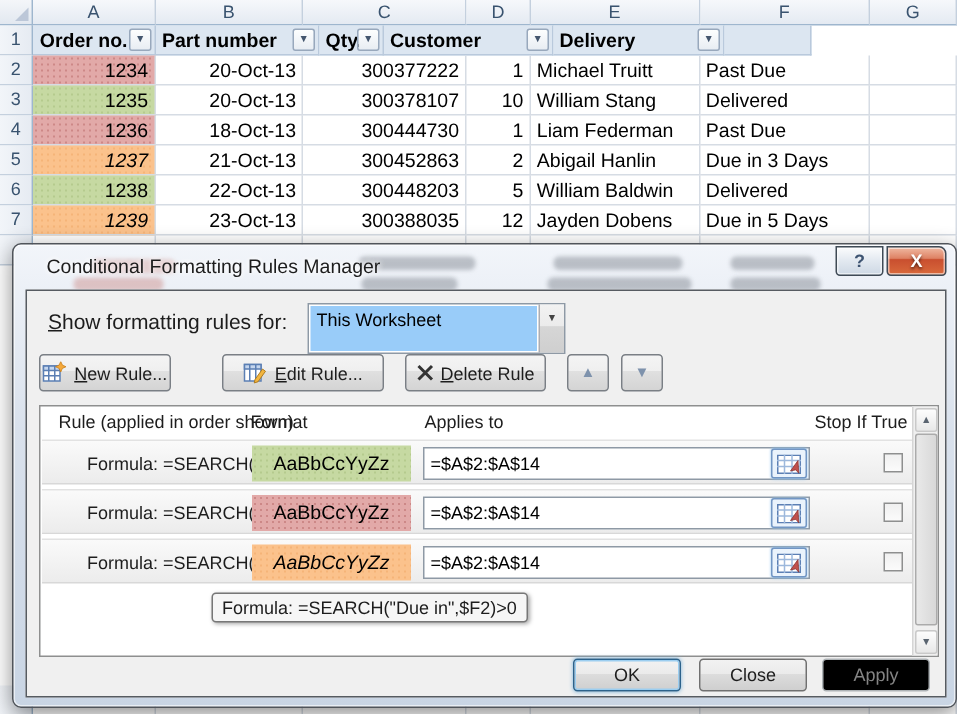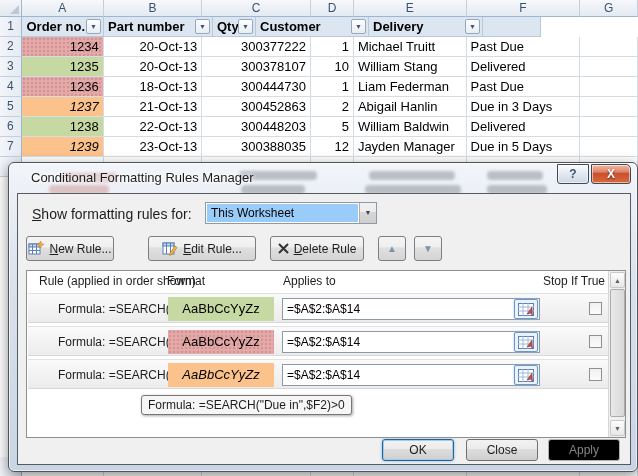--- a/index.html
+++ b/index.html
@@ -29,21 +29,21 @@
   .dlg-title { position:absolute; left:22px; top:7px; font-size:13px; color:#1d1d1d; text-shadow:0 0 4px #fff,0 0 4px #fff; white-space:nowrap; }
   .ghost { position:absolute; height:9px; border-radius:4px; background:#8E949D; opacity:.55; filter:blur(1.5px); }
   .ghost.pink { background:#D09B99; }
   .cap-btn { position:absolute; top:1px; height:20px; font-size:12px; text-align:center; line-height:19px; border:1px solid #3F4A55; box-shadow:inset 0 0 0 1px rgba(255,255,255,.55); }
   .help-btn { left:548px; width:32px; background:linear-gradient(#FBFCFD,#E4EAF1 45%,#CDD8E4); color:#3E5472; border-radius:0 0 3px 3px; font-weight:bold; }
   .close-btn { left:582px; width:40px; background:linear-gradient(#F0B9A2,#DE8264 40%,#C94F2F 45%,#D96A3C); color:#fff; border-radius:0 5px 3px 3px; font-weight:bold; text-shadow:0 1px 2px rgba(0,0,0,.6); }
   .client { position:absolute; left:8px; top:30px; width:614px; height:272px; background:#F0F0F0; border:1px solid #565B61; }
 
   .show-row { position:absolute; left:14px; top:12px; font-size:14px; color:#1d1d1d; }
   .accel { text-decoration:underline; }
-  .combo { position:absolute; left:187px; top:8px; width:172px; height:22px; background:#fff; border:1px solid #8E99A5; display:flex; }
+  .combo { position:absolute; left:187px; top:8px; width:172px; height:34px; background:#fff; border:1px solid #8E99A5; display:flex; }
   .combo-sel { flex:1; margin:1px; background:#99CCF9; color:#000; font-size:12px; line-height:18px; padding:0 4px; white-space:nowrap; overflow:hidden; }
   .combo-arrow { width:17px; border-left:1px solid #ABADB3; background:linear-gradient(#F2F2F2,#EBEBEB 45%,#D6D6D6 46%,#CFCFCF); color:#444; font-size:7px; text-align:center; line-height:20px; }
 
   .tb-btn { position:absolute; top:42px; height:25px; border:1px solid #7A7F85; border-radius:3px; background:linear-gradient(#F4F4F4,#EFEFEF 45%,#E0E0E0 46%,#D4D4D4); font-size:12px; color:#1d1d1d; display:flex; align-items:center; justify-content:center; gap:5px; }
   .arrow-btn { color:#7E92AC; font-size:10px; }
   .list { position:absolute; left:8px; top:76px; width:600px; height:168px; background:#fff; border:1px solid #8E8F8F; }
   .list-hdr { position:absolute; top:3px; font-size:12px; color:#1d1d1d; white-space:nowrap; }
   .rule-row { position:absolute; left:1px; width:580px; height:30px; background:linear-gradient(#FAFAFA,#ECECEC); border-top:1px solid #E2E2E2; border-bottom:1px solid #D8D8D8; }
   .rule-text { position:absolute; left:30px; top:8px; font-size:12px; color:#1d1d1d; white-space:nowrap; }
   .swatch { position:absolute; left:140px; top:3px; width:106px; height:24px; font-size:13px; color:#000; text-align:center; line-height:23px; }
@@ -138,21 +138,21 @@
       <div class="cell cE">William Baldwin</div>
       <div class="cell cF">Delivered</div>
       <div class="cell cG"></div>
     </div>
     <div class="row" style="top:137px">
       <div class="rownum">7</div>
       <div class="cell cA num fill-orange">1239</div>
       <div class="cell cB num">23-Oct-13</div>
       <div class="cell cC num">300388035</div>
       <div class="cell cD num">12</div>
-      <div class="cell cE">Jayden Manager</div>
+      <div class="cell cE">Jayden Dobens</div>
       <div class="cell cF">Due in 5 Days</div>
       <div class="cell cG"></div>
     </div>
 
     <div class="row" style="top:157px">
         <div class="rownum"></div>
         <div class="cell cA"></div>
         <div class="cell cB"></div>
         <div class="cell cC"></div>
         <div class="cell cD"></div>

